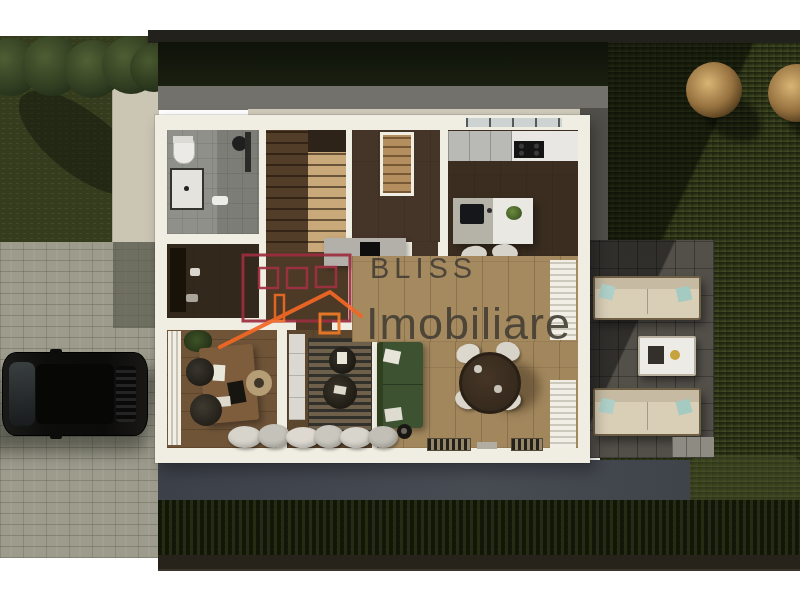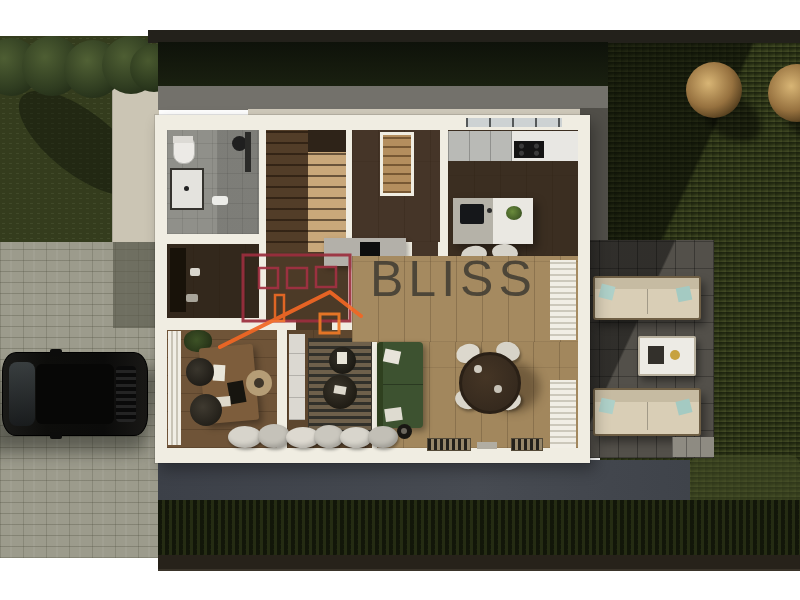--- a/index.html
+++ b/index.html
@@ -205,15 +205,16 @@
     <svg width="154" height="112" viewBox="0 0 154 112">
       <rect x="30" y="12" width="107" height="66" fill="none" stroke="#9c2e3e" stroke-width="3"></rect>
       <rect x="46" y="25" width="19" height="20" fill="none" stroke="#a23143" stroke-width="2.5"></rect>
       <rect x="74" y="25" width="20" height="20" fill="none" stroke="#a23143" stroke-width="2.5"></rect>
       <rect x="103" y="24" width="20" height="20" fill="none" stroke="#a23143" stroke-width="2.5"></rect>
       <rect x="62" y="52" width="9" height="26" fill="none" stroke="#ed6a24" stroke-width="2.5"></rect>
       <rect x="107" y="71" width="19" height="19" fill="none" stroke="#f07a26" stroke-width="3"></rect>
       <polyline points="7,104 117,49 148,73" fill="none" stroke="#f26724" stroke-width="4" stroke-linecap="round" stroke-linejoin="round"></polyline>
     </svg>
   </div>
-  <div class="a wm-text" style="left:370px;top:254px;font-size:50px;letter-spacing:5px;text-align:right;">BLISS</div>
+  <div class="a wm-text" style="left:370px;top:254px;font-size:29px;letter-spacing:5px;text-align:right;">BLISS</div>
+  <div class="a wm-text" style="left:366px;top:301px;font-size:45px;letter-spacing:1px;">Imobiliare</div>
 
 </div>
 
 </body></html>

